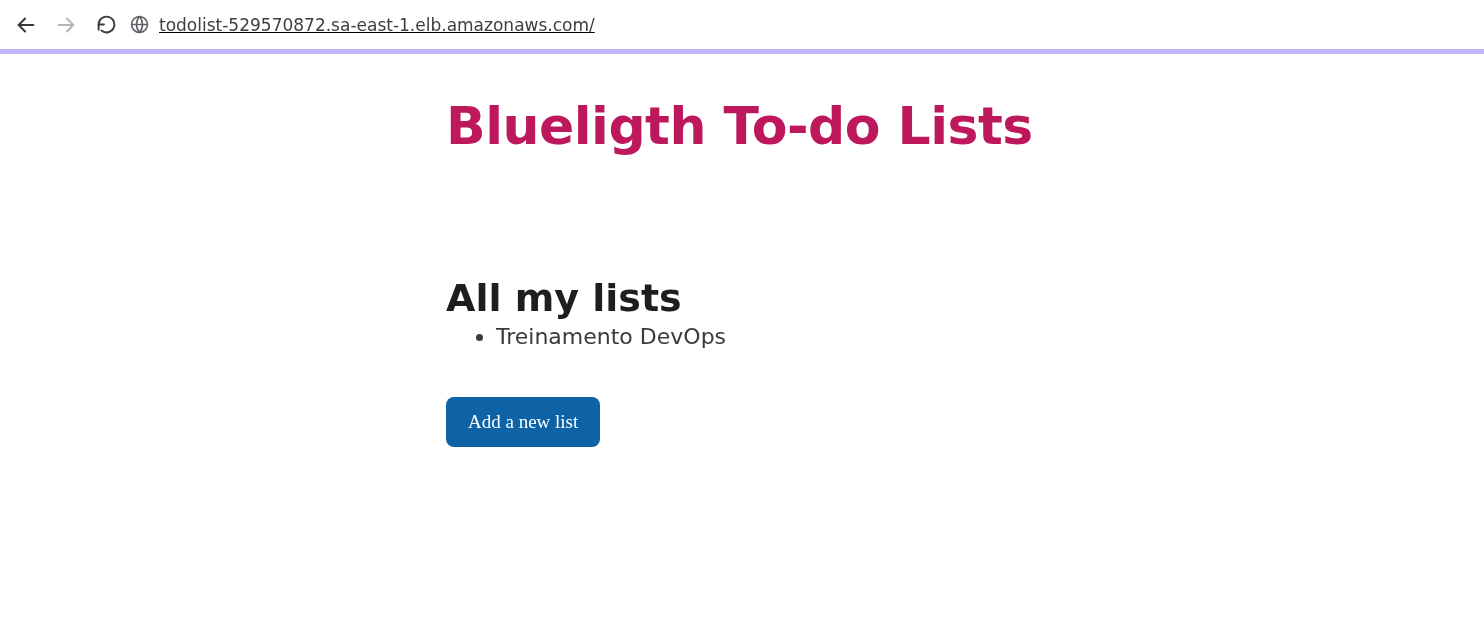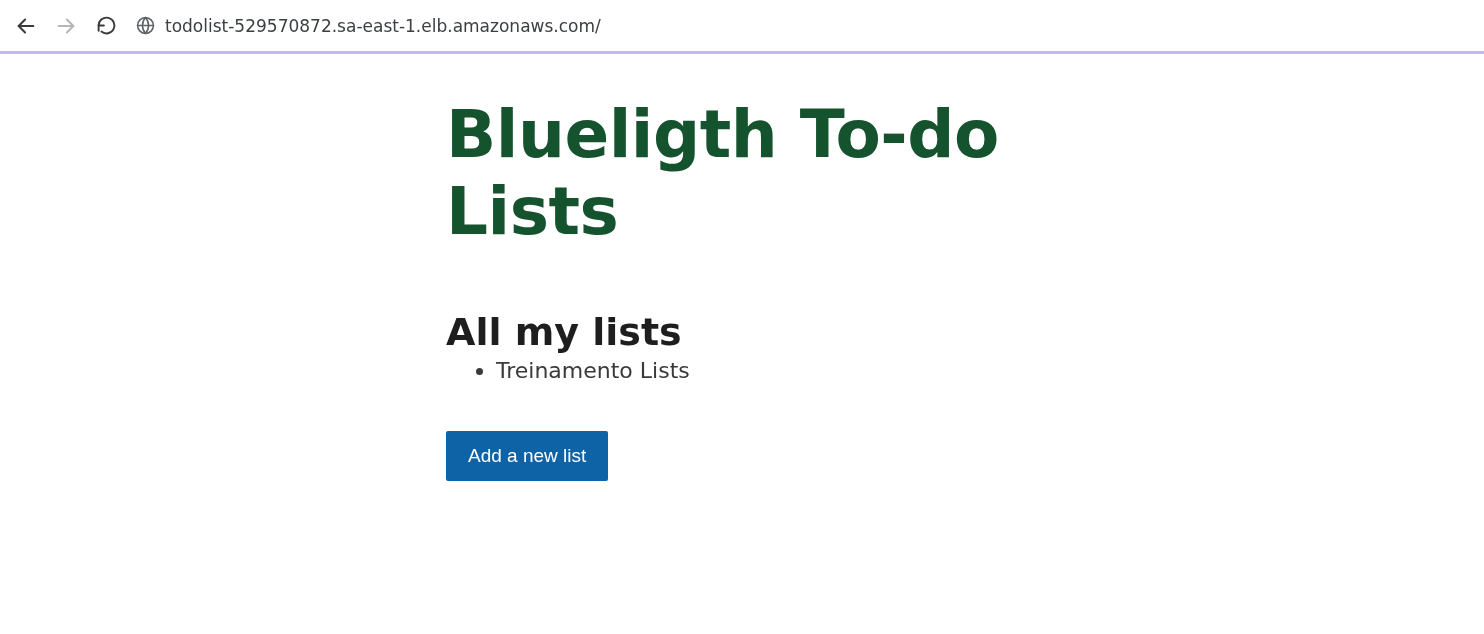--- a/index.html
+++ b/index.html
@@ -9,23 +9,24 @@
     }
     body {
       font-family: 'DejaVu Sans', 'Liberation Sans', -apple-system, BlinkMacSystemFont, 'Segoe UI', Arial, sans-serif;
       background: #ffffff;
     }
     .browser-chrome {
       display: flex;
       align-items: center;
       padding: 8px 12px;
       background: #ffffff;
-      border-bottom: 3px solid #c4b5fd;
-      gap: 12px;
+      border-bottom: 5px solid #c4b5fd;
+      gap: 6px;
       height: 54px;
+      text-decoration: underline;
     }
     .nav-buttons {
       display: flex;
       align-items: center;
       gap: 12px;
     }
     .nav-btn {
       width: 28px;
       height: 28px;
       display: flex;
@@ -57,24 +58,24 @@
     }
     .page-content {
       padding: 42px 0 0 0;
       max-width: 1484px;
     }
     .container {
       margin-left: 446px;
       max-width: 700px;
     }
     .page-title {
-      font-size: 66px;
+      font-size: 52px;
       font-weight: 700;
-      color: #14532d;
-      margin-bottom: 60px;
+      color: #be185d;
+      margin-bottom: 120px;
       letter-spacing: -0.5px;
     }
     .section-title {
       font-size: 38px;
       font-weight: 700;
       color: #1e1e1e;
     }
     .todo-lists {
       list-style: disc;
       padding-left: 50px;
@@ -84,23 +85,23 @@
       font-size: 22px;
       color: #3a3a3a;
       line-height: 1.5;
     }
     .add-btn {
       background: #0d63a6;
       color: #ffffff;
       border: none;
       padding: 14px 22px;
       font-size: 19px;
-      border-radius: 2px;
+      border-radius: 8px;
       cursor: pointer;
-      font-family: Liberation Sans, sans-serif;
+      font-family: Liberation Serif, serif;
     }
   </style>
 </head>
 <body>
 
 <div class="browser-chrome">
   <div class="nav-buttons">
     <div class="nav-btn">
       <svg width="22" height="22" viewBox="0 0 24 24" fill="none" stroke="currentColor" stroke-width="2.2" stroke-linecap="round" stroke-linejoin="round">
         <line x1="20" y1="12" x2="4" y2="12"></line>
@@ -131,18 +132,18 @@
     <span class="url-text">todolist-529570872.sa-east-1.elb.amazonaws.com/</span>
   </div>
 </div>
 
 <div class="page-content">
   <div class="container">
     <h1 class="page-title">Blueligth To-do Lists</h1>
     <h2 class="section-title">All my lists</h2>
     <ul class="todo-lists">
       <li>
-        <span>Treinamento Lists</span>
+        <span>Treinamento DevOps</span>
       </li>
     </ul>
     <button class="add-btn">Add a new list</button>
   </div>
 </div>
 
 </body></html>

